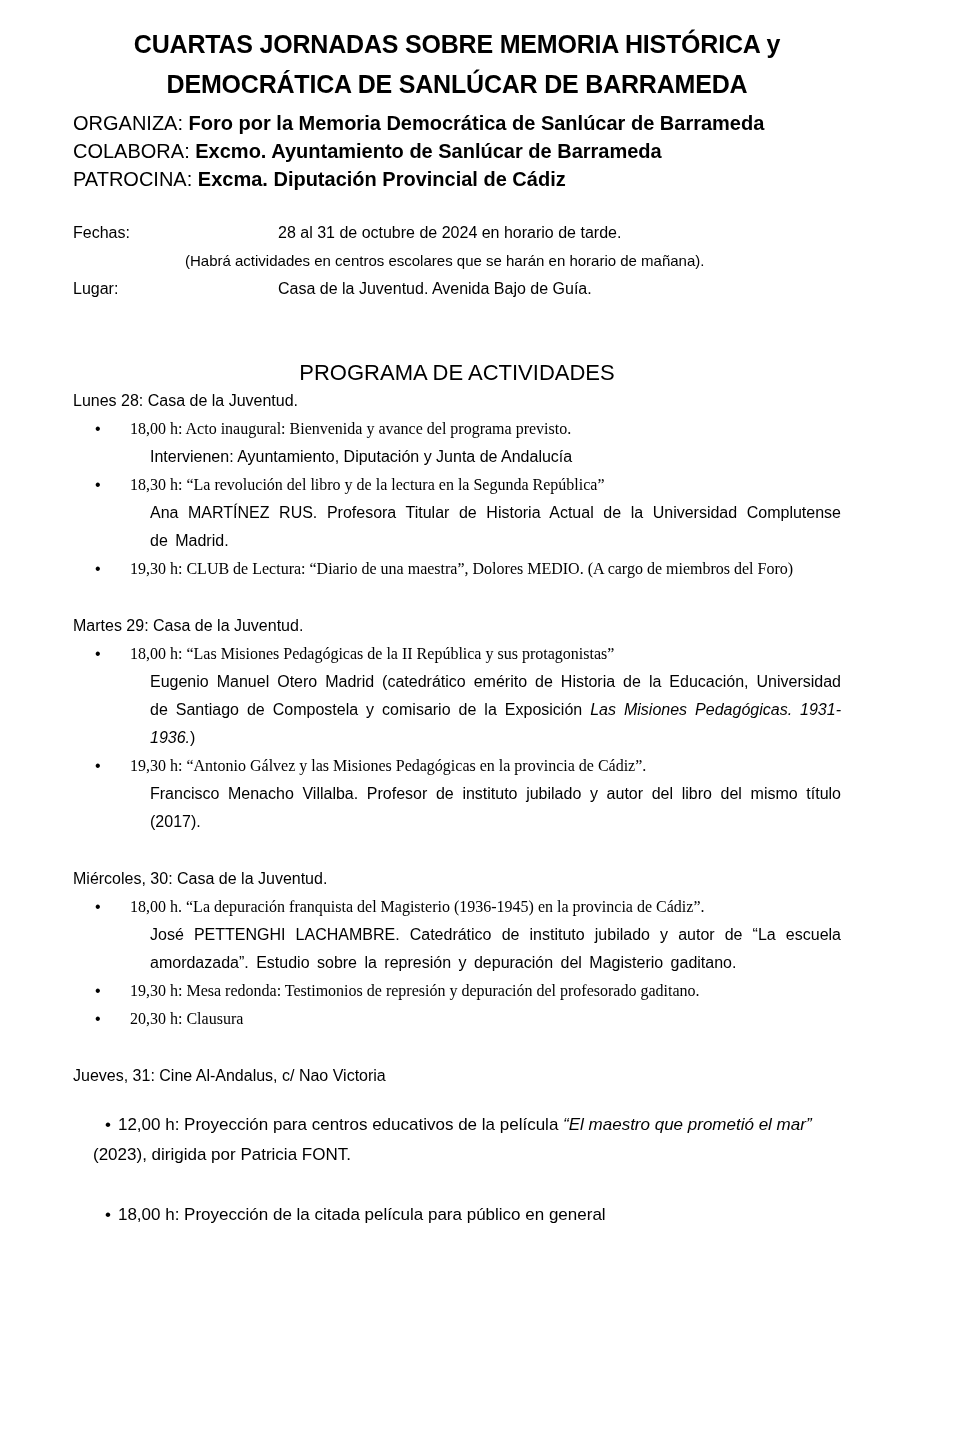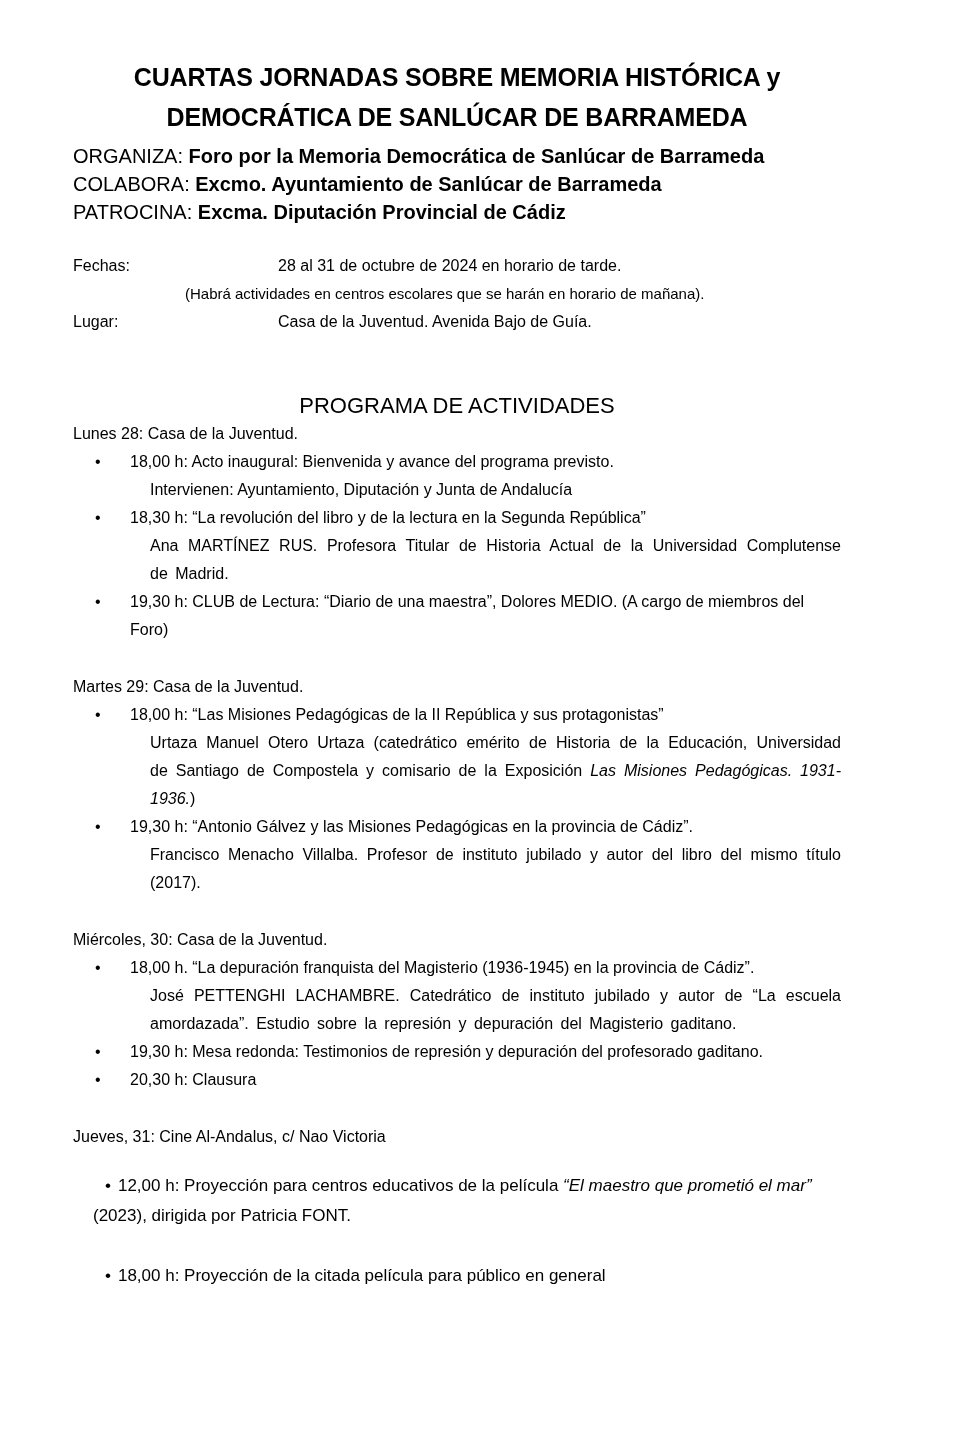--- a/index.html
+++ b/index.html
@@ -2,21 +2,21 @@
 <html lang="es"><head>
 <meta charset="utf-8">
 <style>
   html,body { margin:0; padding:0; }
   body {
     width:975px; height:1441px;
     background:#ffffff; color:#000000;
     font-family:"Liberation Sans", sans-serif;
     overflow:hidden;
   }
-  .page { width:926px; height:1441px; box-sizing:border-box; padding:57px 85px 0 73px; }
+  .page { width:926px; height:1441px; box-sizing:border-box; padding:24px 85px 0 73px; }
 
   .doc-title {
     text-align:center; font-weight:bold;
     font-size:25px; line-height:40px;
     letter-spacing:-0.2px;
   }
 
   .credits { margin-top:5px; font-size:20px; line-height:28px; }
   .credit-line .lbl { font-weight:normal; }
   .credit-line .val { font-weight:bold; }
@@ -27,21 +27,21 @@
   .info-note { padding-left:112px; font-weight:normal; font-size:15px; }
 
   .program-heading { margin-top:56px; text-align:center; font-size:22px; line-height:28px; }
 
   .day { font-size:16px; line-height:28px; }
   .day + .day { margin-top:29px; }
   .day-title { }
 
   .item { position:relative; padding-left:57px; }
   .item .bullet { position:absolute; left:22px; top:0; }
-  .item .item-text { display:block; max-width:680px; }
+  .item .item-text { display:block; max-width:680px;font-family:Liberation Serif, serif; }
 
   .detail {
     margin-left:77px; max-width:740px;
     text-align:justify; word-spacing:3px;
   }
   .detail.single { text-align:left; word-spacing:normal; }
 
   .it { font-style:italic; }
 
   .day4-item {
@@ -100,21 +100,21 @@
       <span class="item-text">19,30 h: CLUB de Lectura: “Diario de una maestra”, Dolores MEDIO. (A cargo de miembros del Foro)</span>
     </div>
   </div>
 
   <div class="day">
     <div class="day-title">Martes 29: Casa de la Juventud.</div>
     <div class="item">
       <span class="bullet">•</span>
       <span class="item-text">18,00 h: “Las Misiones Pedagógicas de la II República y sus protagonistas”</span>
     </div>
-    <div class="detail"><span>Urtaza Manuel Otero Urtaza (catedrático emérito de Historia de la Educación, Universidad de Santiago de Compostela y comisario de la Exposición </span><span class="it">Las Misiones Pedagógicas. 1931-1936.</span><span>)</span></div>
+    <div class="detail"><span>Eugenio Manuel Otero Madrid (catedrático emérito de Historia de la Educación, Universidad de Santiago de Compostela y comisario de la Exposición </span><span class="it">Las Misiones Pedagógicas. 1931-1936.</span><span>)</span></div>
     <div class="item">
       <span class="bullet">•</span>
       <span class="item-text">19,30 h: “Antonio Gálvez y las Misiones Pedagógicas en la provincia de Cádiz”.</span>
     </div>
     <div class="detail">Francisco Menacho Villalba. Profesor de instituto jubilado y autor del libro del mismo título (2017).</div>
   </div>
 
   <div class="day">
     <div class="day-title">Miércoles, 30: Casa de la Juventud.</div>
     <div class="item">

